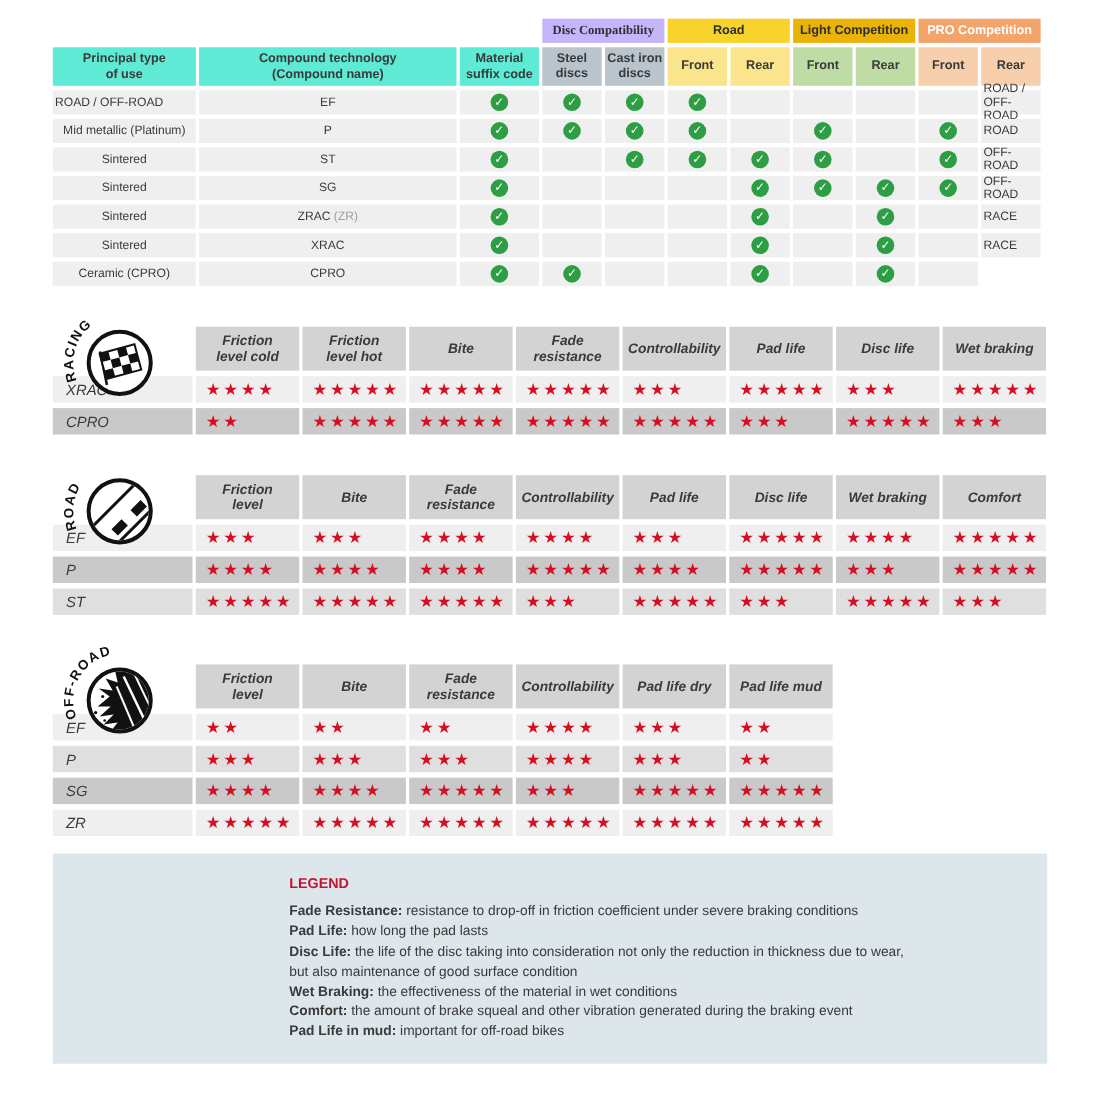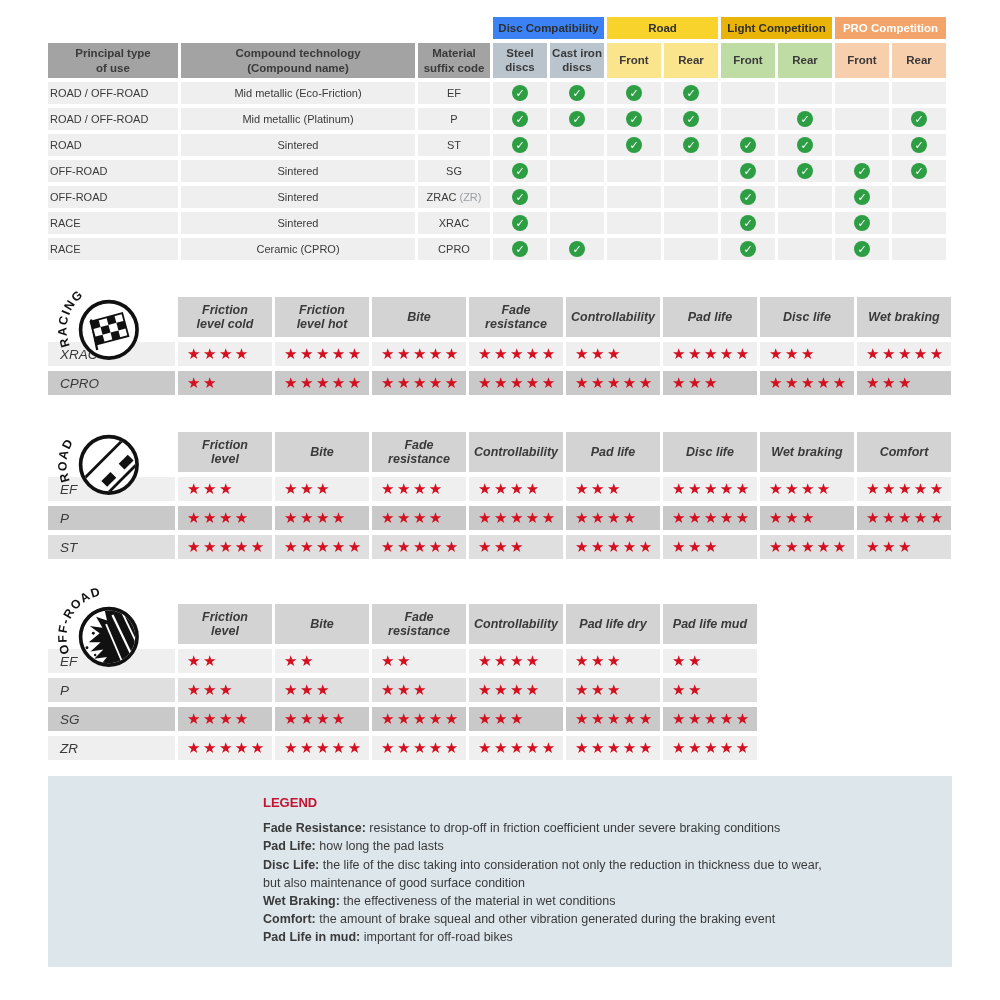--- a/index.html
+++ b/index.html
@@ -3,21 +3,21 @@
 <meta charset="utf-8">
 <style>
   html,body{margin:0;padding:0;background:#fff;}
   body{font-family:"Liberation Sans","DejaVu Sans",sans-serif;color:#3a3a3a;}
   .page{width:1000px;box-sizing:border-box;padding:17px 48px 25px 48px;}
 
   
   .compat-grid{display:grid;grid-template-columns:130px 234px 72px repeat(8,54px);gap:4px 3px;}
   .cell{display:flex;align-items:center;justify-content:center;text-align:center;box-sizing:border-box;}
   .group-head{height:22px;font-weight:700;font-size:11.5px;}
-  .main-head{background:#a3a3a3;min-height:35px;font-weight:700;font-size:11.5px;white-space:pre-line;line-height:1.25;}
+  .main-head{background:#5eead4;min-height:35px;font-weight:700;font-size:11.5px;white-space:pre-line;line-height:1.25;}
   .sub-head{min-height:35px;font-weight:700;font-size:11.5px;white-space:pre-line;line-height:1.2;}
   .compat-grid .data{background:#EFEFEF;height:22px;font-size:11px;}
   .compat-grid .row-use{justify-content:flex-start;padding-left:2px;text-align:left;}
   .suffix-note{color:#9aa0a6;margin-left:3px;}
   .check{width:16px;height:16px;border-radius:50%;background:#2E9E44;color:#fff;font-size:11px;font-weight:700;display:flex;align-items:center;justify-content:center;line-height:1;}
 
   
   .rating-section{position:relative;margin-top:37px;}
   .rating-section.more-gap{margin-top:45px;}
   .rating-grid{display:grid;gap:5px 3px;font-style:italic;}
@@ -32,42 +32,41 @@
   .legend{background:#DCE6EB;margin-top:16px;padding:18px 20px 20px 215px;font-size:12.5px;line-height:18.2px;}
   .legend-title{color:#C41230;font-weight:700;margin-bottom:7px;font-size:13px;}
   .term{font-weight:700;}
 </style>
 </head>
 <body>
 
 <div class="page">
   <div class="compat-grid">
       <div style="grid-column: 1 / 4;"></div>
-      <div class="cell group-head" style="grid-column: 4 / 6; background: #3b82f6; color: rgb(47, 47, 47);">Disc Compatibility</div>
+      <div class="cell group-head" style="grid-column: 4 / 6; background: #c4b5fd; color: rgb(47, 47, 47); font-family: Liberation Serif, serif;">Disc Compatibility</div>
       <div class="cell group-head" style="grid-column: 6 / 8; background: rgb(247, 211, 43); color: rgb(47, 47, 47);">Road</div>
       <div class="cell group-head" style="grid-column: 8 / 10; background: #eab308; color: rgb(47, 47, 47);">Light Competition</div>
       <div class="cell group-head" style="grid-column: 10 / 12; background: rgb(242, 164, 107); color: rgb(255, 255, 255);">PRO Competition</div>
       <div class="cell main-head">Principal type
 of use</div>
       <div class="cell main-head">Compound technology
 (Compound name)</div>
       <div class="cell main-head">Material
 suffix code</div>
       <div class="cell sub-head" style="background: rgb(185, 196, 205);">Steel
 discs</div>
       <div class="cell sub-head" style="background: rgb(185, 196, 205);">Cast iron
 discs</div>
       <div class="cell sub-head" style="background: rgb(250, 229, 140);">Front</div>
       <div class="cell sub-head" style="background: rgb(250, 229, 140);">Rear</div>
       <div class="cell sub-head" style="background: rgb(192, 220, 165);">Front</div>
       <div class="cell sub-head" style="background: rgb(192, 220, 165);">Rear</div>
       <div class="cell sub-head" style="background: rgb(248, 207, 172);">Front</div>
       <div class="cell sub-head" style="background: rgb(248, 207, 172);">Rear</div>
       <div class="cell data row-use">ROAD / OFF-ROAD</div>
-      <div class="cell data">Mid metallic (Eco-Friction)</div>
       <div class="cell data">
         <span>EF</span>
       </div>
       <div class="cell data">
         <span class="check">✓</span>
       </div>
       <div class="cell data">
         <span class="check">✓</span>
       </div>
       <div class="cell data">

